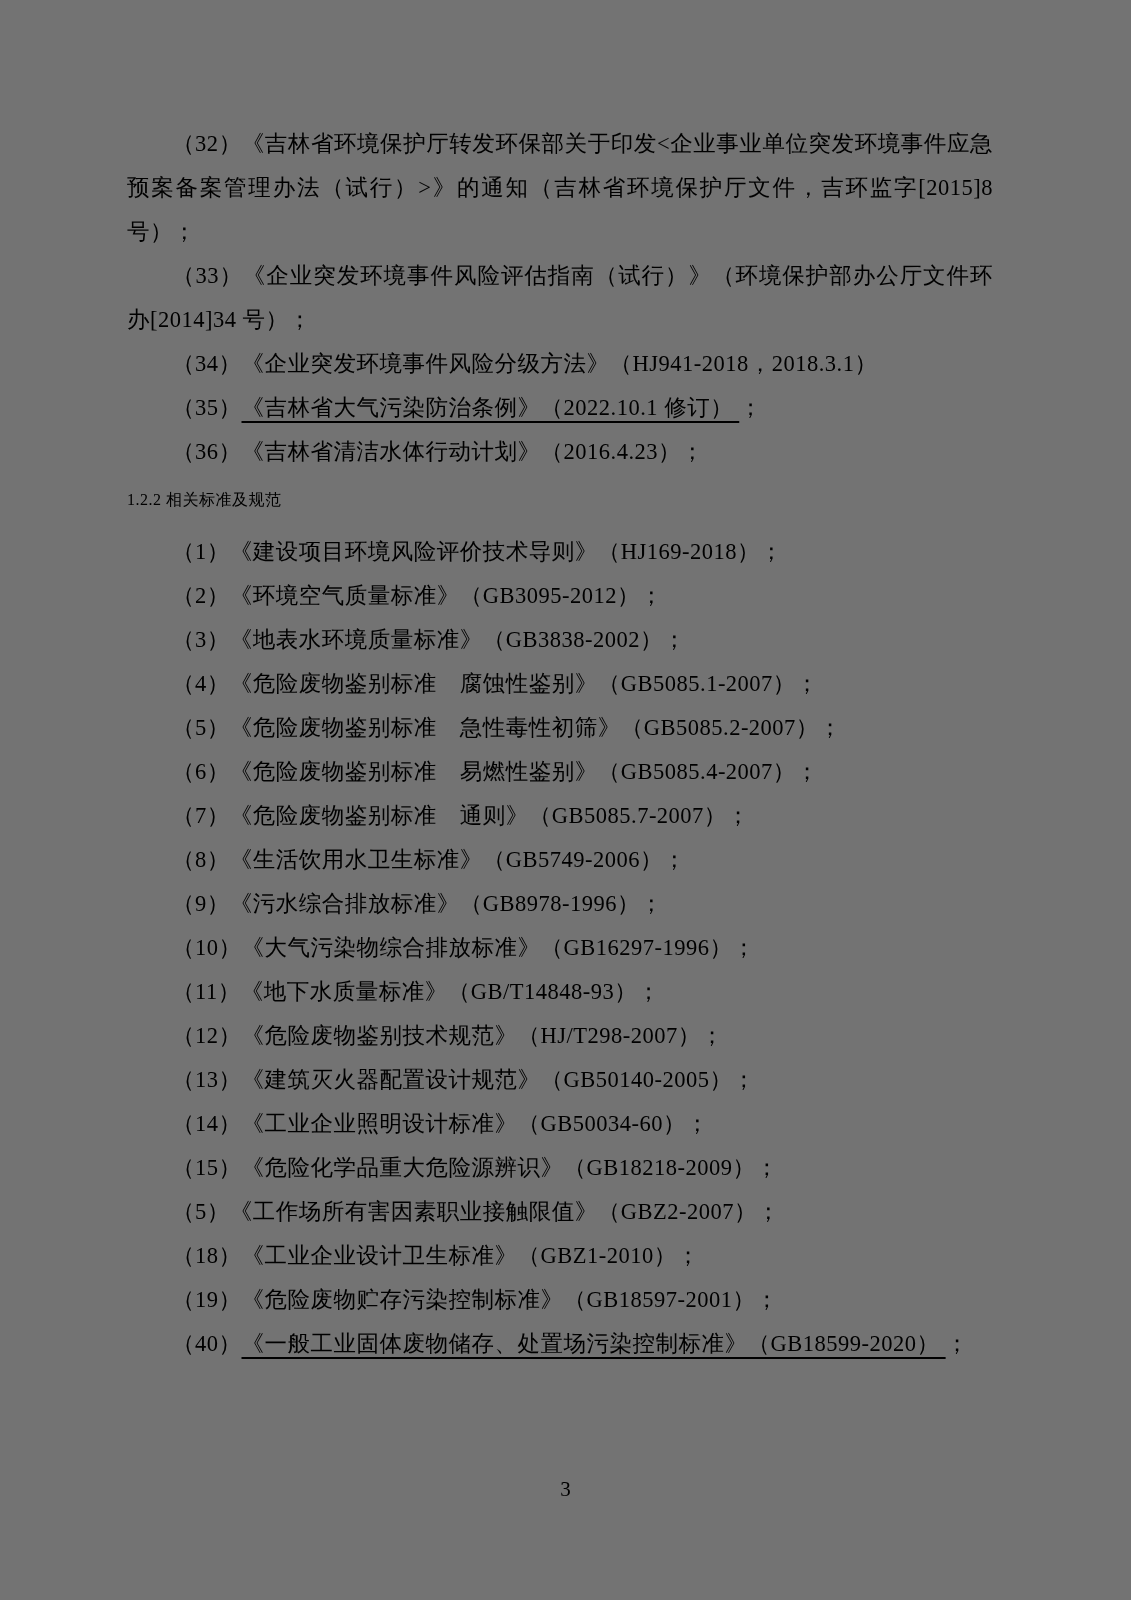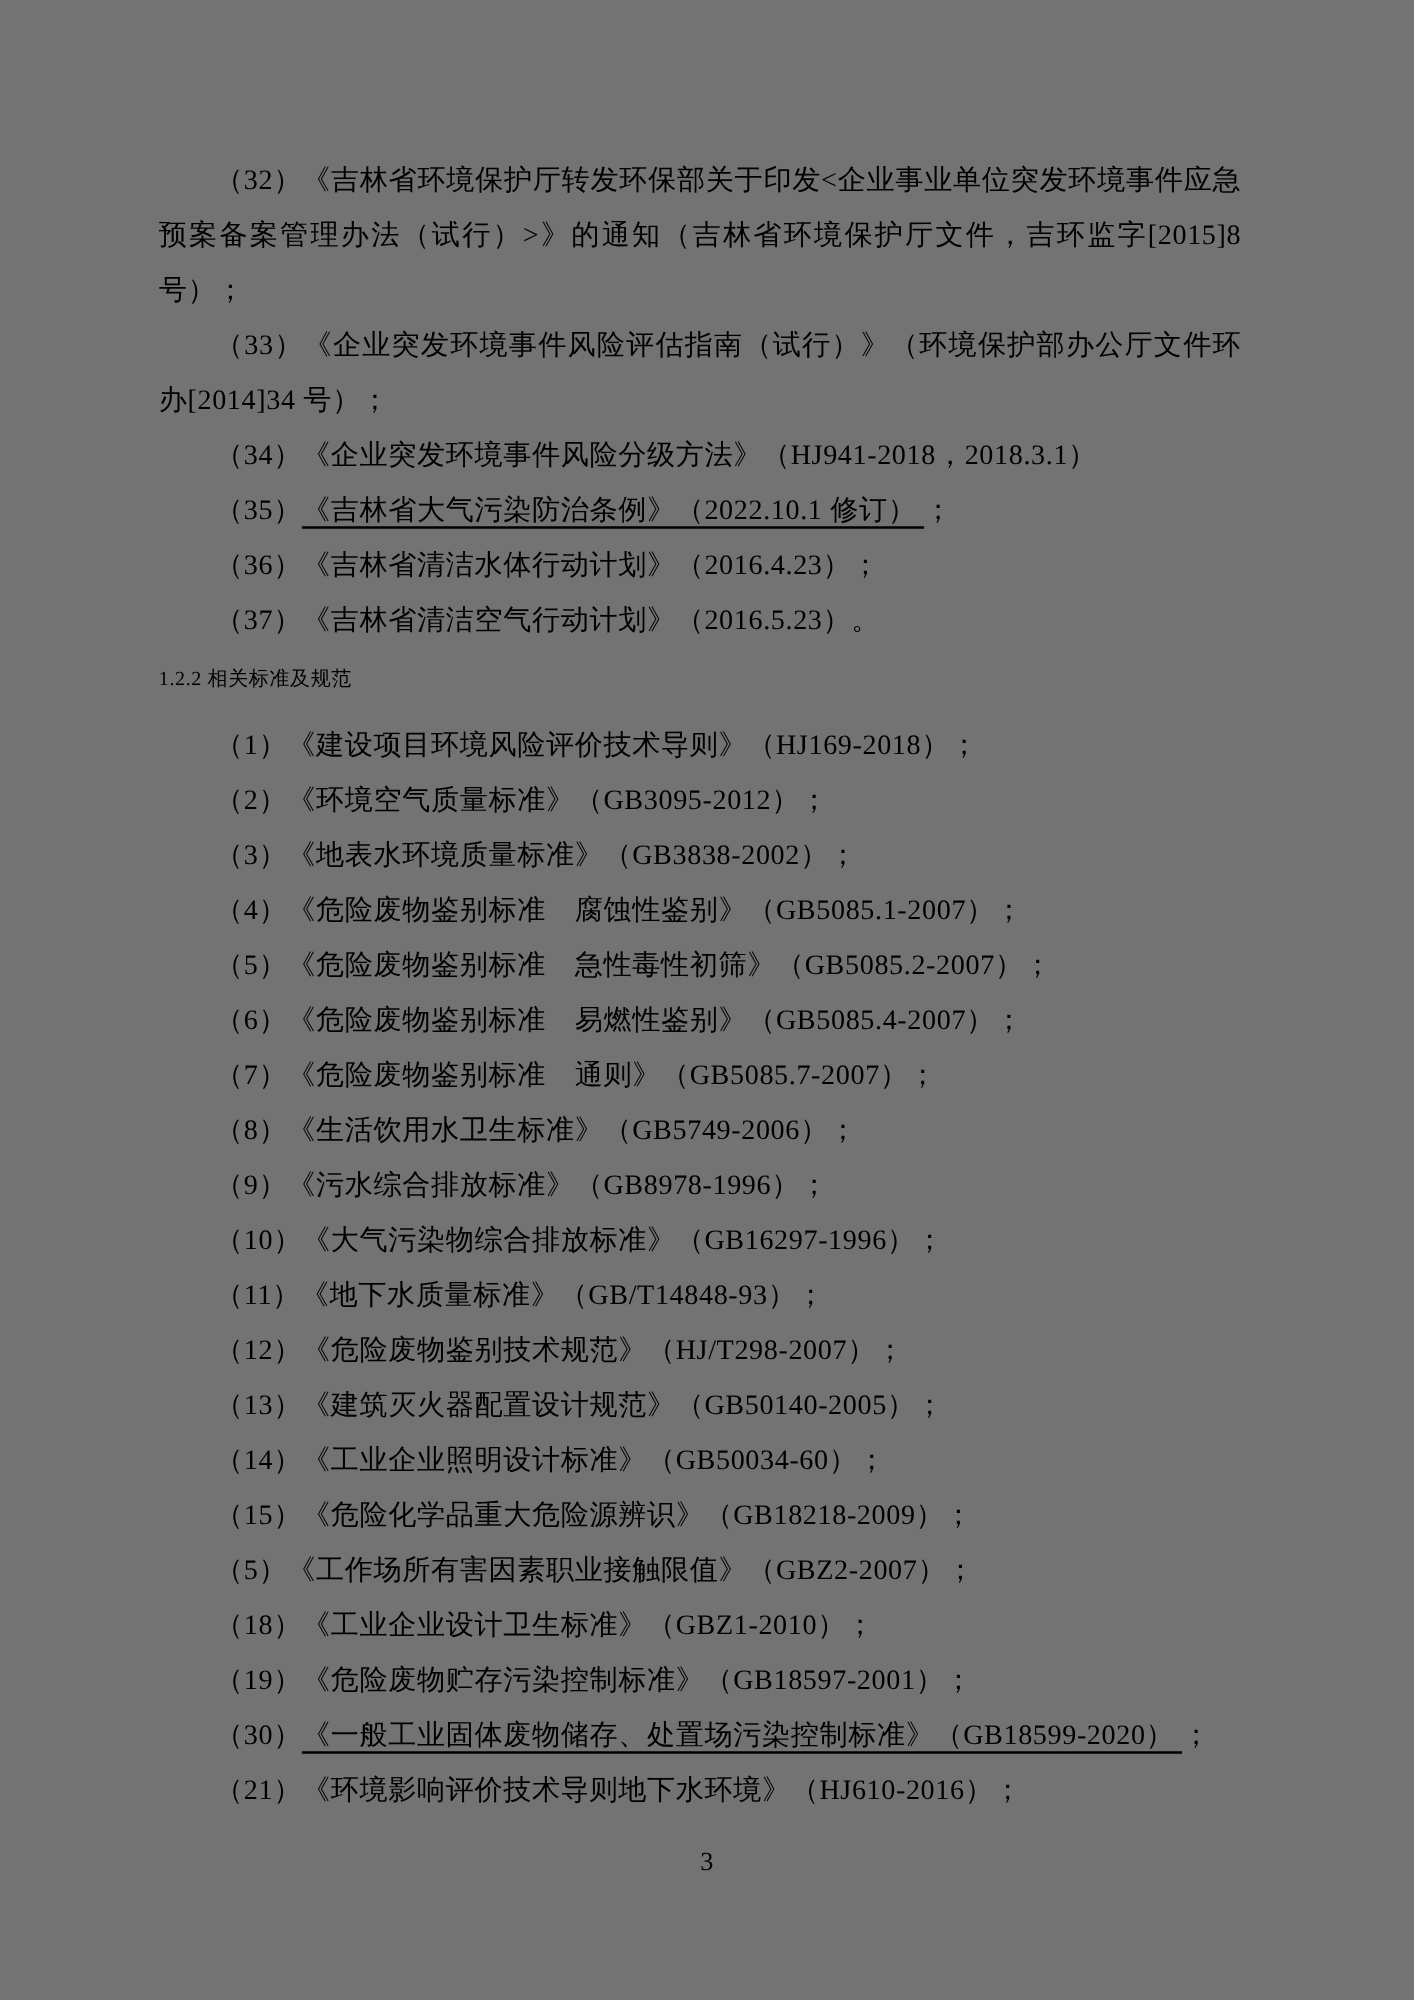--- a/index.html
+++ b/index.html
@@ -57,37 +57,35 @@
 </head>
 <body>
 
 <div class="page">
   <div class="doc">
       <p><span>（32）《吉林省环境保护厅转发环保部关于印发&lt;企业事业单位突发环境事件应急预案备案管理办法（试行）&gt;》的通知（吉林省环境保护厅文件，吉环监字[2015]8 号）；</span></p>
       <p><span>（33）《企业突发环境事件风险评估指南（试行）》（环境保护部办公厅文件环办[2014]34 号）；</span></p>
       <p><span>（34）《企业突发环境事件风险分级方法》（HJ941-2018，2018.3.1）</span></p>
       <p><span>（35）</span><span class="underline">《吉林省大气污染防治条例》（2022.10.1 修订） </span><span>；</span></p>
       <p><span>（36）《吉林省清洁水体行动计划》（2016.4.23）；</span></p>
-      <p><span>（37）《吉林省清洁空气行动计划》（2016.5.23）。</span></p>
       <h3><span>1.2.2 相关标准及规范</span></h3>
       <p><span>（1）《建设项目环境风险评价技术导则》（HJ169-2018）；</span></p>
       <p><span>（2）《环境空气质量标准》（GB3095-2012）；</span></p>
       <p><span>（3）《地表水环境质量标准》（GB3838-2002）；</span></p>
       <p><span>（4）《危险废物鉴别标准　腐蚀性鉴别》（GB5085.1-2007）；</span></p>
       <p><span>（5）《危险废物鉴别标准　急性毒性初筛》（GB5085.2-2007）；</span></p>
       <p><span>（6）《危险废物鉴别标准　易燃性鉴别》（GB5085.4-2007）；</span></p>
       <p><span>（7）《危险废物鉴别标准　通则》（GB5085.7-2007）；</span></p>
       <p><span>（8）《生活饮用水卫生标准》（GB5749-2006）；</span></p>
       <p><span>（9）《污水综合排放标准》（GB8978-1996）；</span></p>
       <p><span>（10）《大气污染物综合排放标准》（GB16297-1996）；</span></p>
       <p><span>（11）《地下水质量标准》（GB/T14848-93）；</span></p>
       <p><span>（12）《危险废物鉴别技术规范》（HJ/T298-2007）；</span></p>
       <p><span>（13）《建筑灭火器配置设计规范》（GB50140-2005）；</span></p>
       <p><span>（14）《工业企业照明设计标准》（GB50034-60）；</span></p>
       <p><span>（15）《危险化学品重大危险源辨识》（GB18218-2009）；</span></p>
       <p><span>（5）《工作场所有害因素职业接触限值》（GBZ2-2007）；</span></p>
       <p><span>（18）《工业企业设计卫生标准》（GBZ1-2010）；</span></p>
       <p><span>（19）《危险废物贮存污染控制标准》（GB18597-2001）；</span></p>
-      <p><span>（30）</span><span class="underline">《一般工业固体废物储存、处置场污染控制标准》（GB18599-2020） </span><span>；</span></p>
-      <p><span>（21）《环境影响评价技术导则地下水环境》（HJ610-2016）；</span></p>
+      <p><span>（40）</span><span class="underline">《一般工业固体废物储存、处置场污染控制标准》（GB18599-2020） </span><span>；</span></p>
     </div>
   <div class="page-number">3</div>
 </div>
 
 </body></html>

